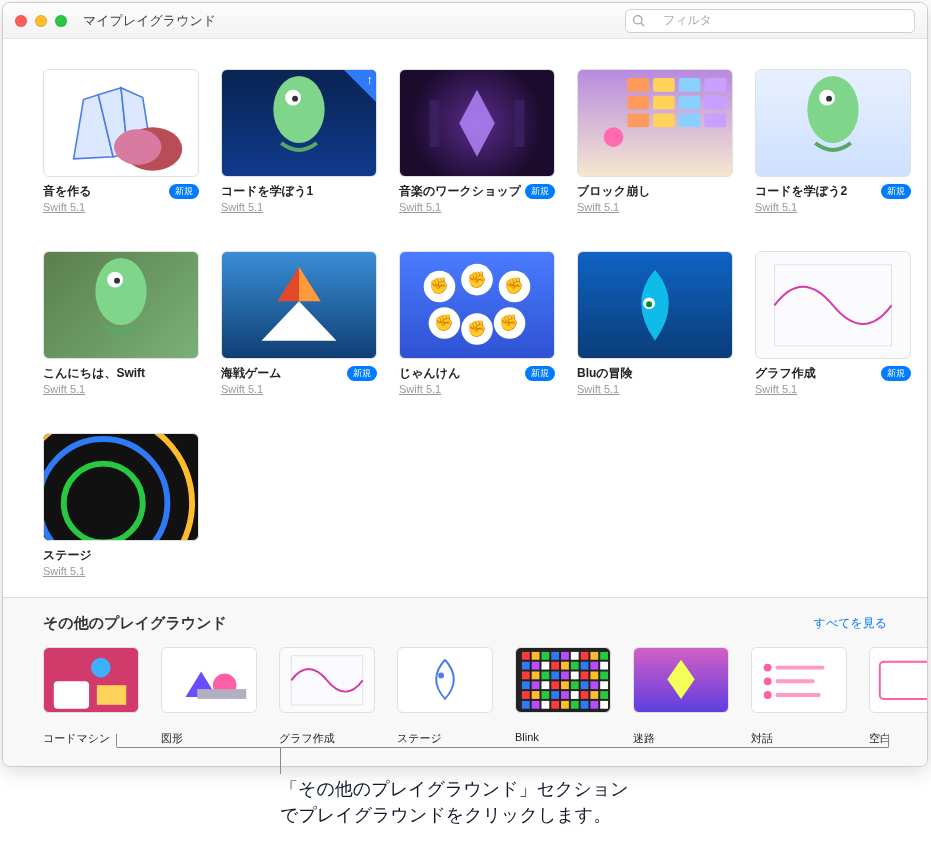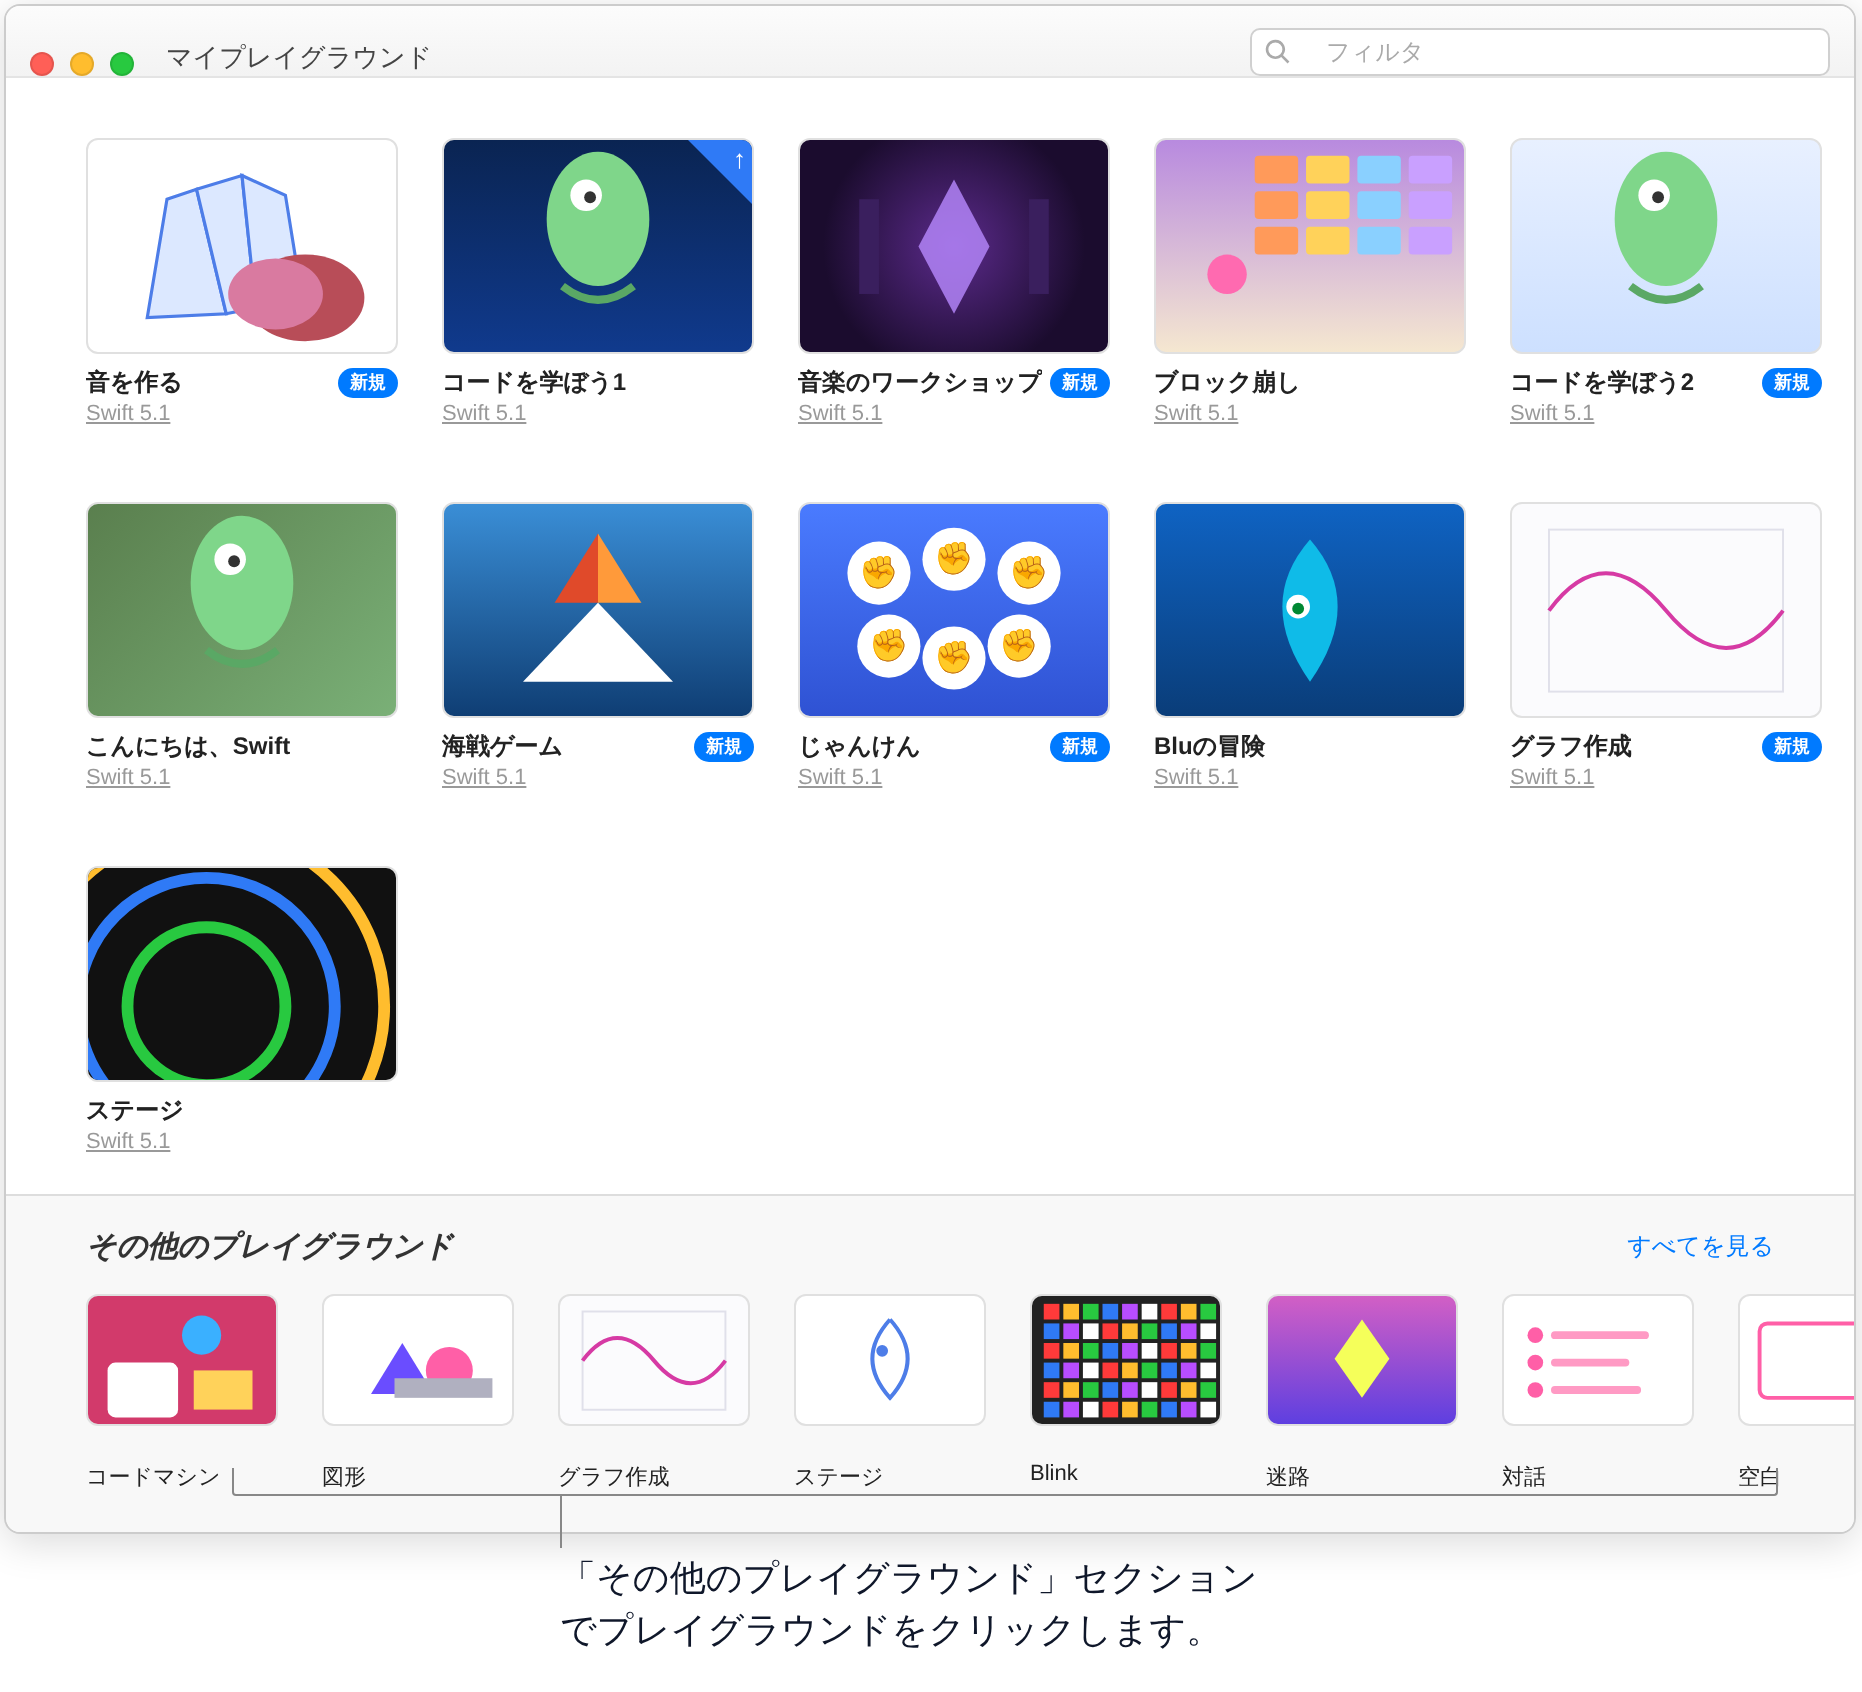--- a/index.html
+++ b/index.html
@@ -16,21 +16,21 @@
     border: 1px solid #ccc;
     border-radius: 8px;
     overflow: hidden;
     box-shadow: 0 4px 20px rgba(0,0,0,0.15);
     background: #fff;
     margin: 2px;
   }
   .titlebar {
     height: 36px;
     display: flex;
-    align-items: flex-end;
+    align-items: center;
     padding: 0 12px;
     border-bottom: 1px solid #e4e4e4;
     background: linear-gradient(#fcfcfc,#f3f3f3);
   }
   .traffic { display: flex; gap: 8px; margin-right: 16px; }
   .dot { width: 12px; height: 12px; border-radius: 50%; }
   .dot.red { background:#ff5f57; border:1px solid rgba(0,0,0,0.1);}
   .dot.yellow { background:#ffbd2e; border:1px solid rgba(0,0,0,0.1);}
   .dot.green { background:#28c940; border:1px solid rgba(0,0,0,0.1);}
   .title { font-size:13px; color:#444; flex:1; }
@@ -65,42 +65,42 @@
     border:1px solid #e0e0e0;
     overflow:hidden;
     position:relative;
     display:flex; align-items:center; justify-content:center;
   }
   .meta { display:flex; align-items:center; justify-content:space-between; margin-top:6px; }
   .ctitle { font-size:12px; font-weight:600; color:#222; white-space:nowrap; overflow:hidden; text-overflow:ellipsis; }
   .csub { font-size:11px; color:#999; margin-top:1px;text-decoration:underline; }
   .badge {
     background:#007aff; color:#fff;
-    font-size:9px; font-weight:700;
+    font-size:9px; font-weight:400;
     padding:1px 6px; border-radius:8px;
     white-space:nowrap;
   }
   .uparrow {
     position:absolute; top:0; right:0;
     width:0;height:0;
     border-left:32px solid transparent;
     border-top:32px solid #2f7af6;
   }
   .uparrow::after{
     content:"↑"; position:absolute; top:-30px; right:3px;
     color:#fff; font-size:13px; font-weight:bold;
   }
 
   .section {
     border-top:1px solid #ddd;
     background:#f8f8f8;
     padding:16px 40px 20px 40px;
   }
   .section-head { display:flex; justify-content:space-between; align-items:center; margin-bottom:14px;}
-  .section-title { font-size:15px; font-weight:700;font-style:italic; }
+  .section-title { font-size:15px; font-weight:700; }
   .see-all { font-size:12px; color:#007aff; }
   .hstrip { display:flex; gap:22px; }
   .scard .sctitle { font-size:11px; color:#222; margin-top:18px; white-space:nowrap;}
 
   .callout-line {
     position:absolute;
     left:116px; right:42px; top:734px;
     height:14px;
     border-left:1px solid #888;
     border-right:1px solid #888;

